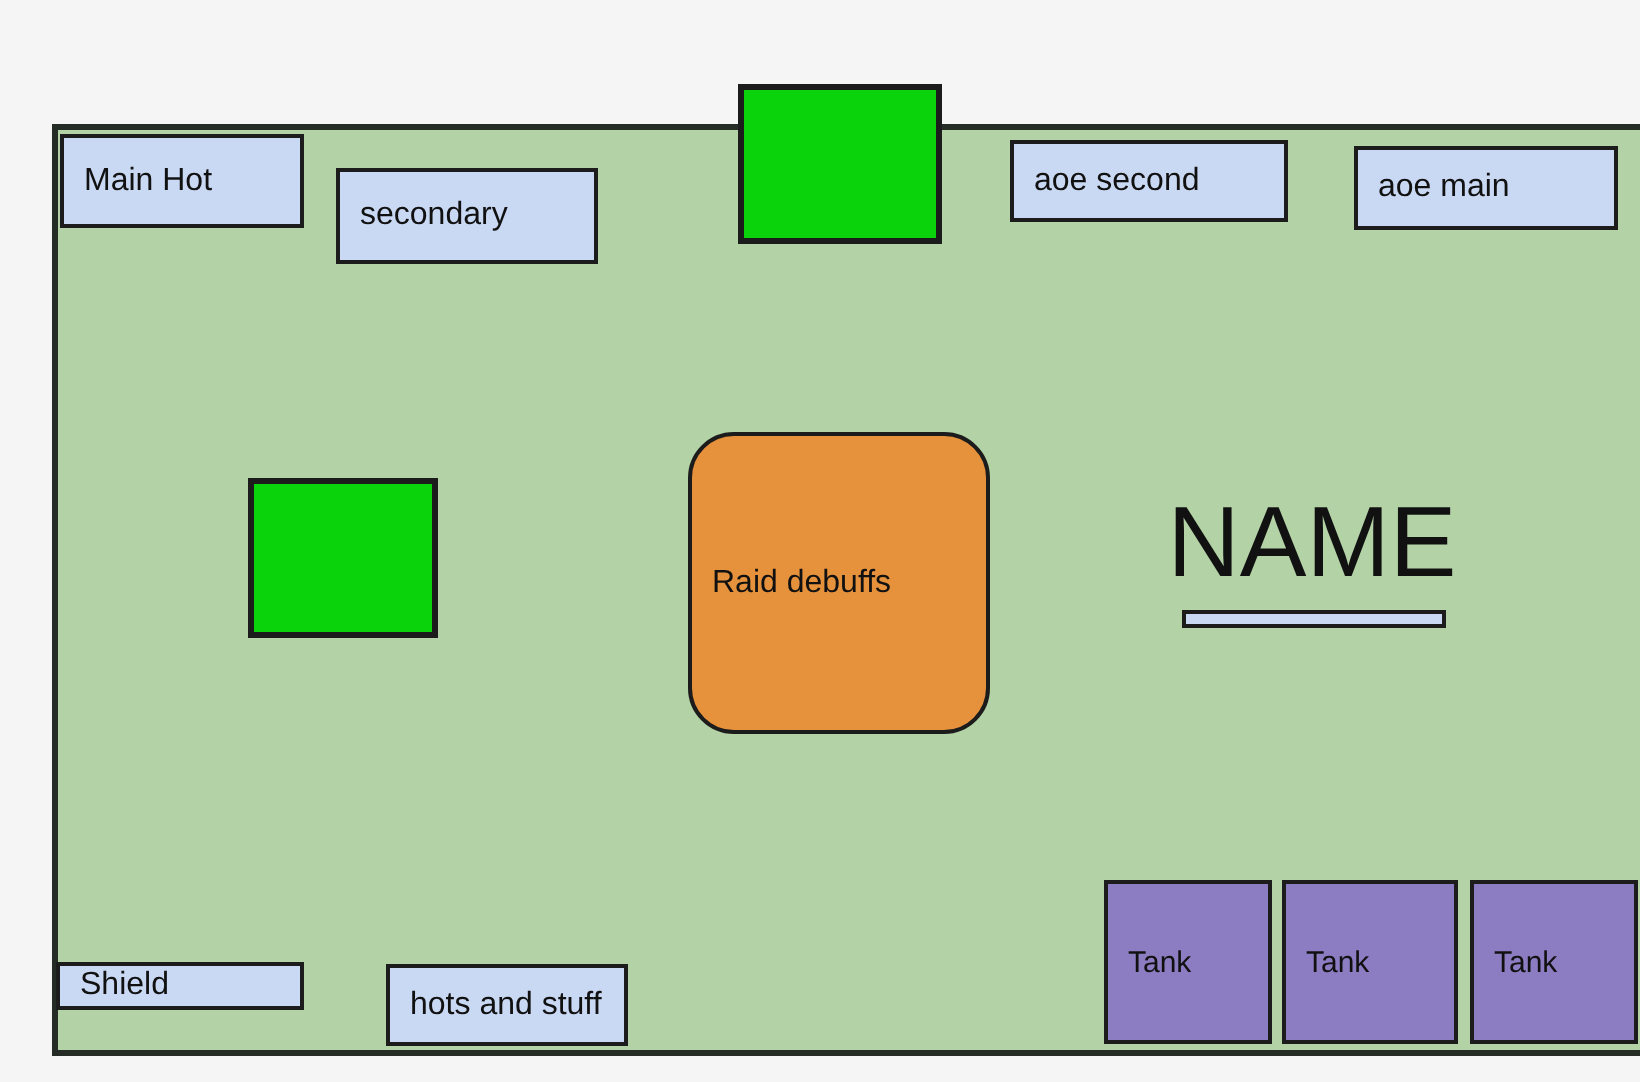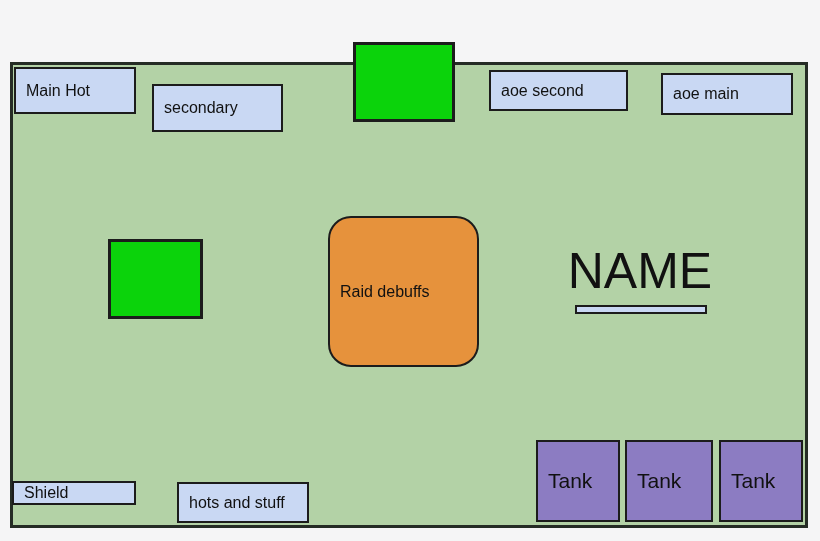--- a/index.html
+++ b/index.html
@@ -9,21 +9,21 @@
     font-family: "Liberation Sans", sans-serif;
     color: #111111;
   }
   #stage {
     position: relative;
     width: 820px;
     height: 541px;
     background: #f5f5f6;
     overflow: hidden;
   }
-  .abs { position: absolute; box-sizing: border-box; }
+  .abs { position: absolute; box-sizing: border-box; margin-left: 16px; }
 
   
   #canvas-rect {
     left: 10px; top: 62px; width: 798px; height: 466px;
     background: #b3d2a6;
     border: 3px solid #252c25;
   }
 
   
   .label-box {
@@ -62,29 +62,29 @@
     line-height: 50px;
     white-space: nowrap;
   }
   #name-underline-bar {
     left: 575px; top: 305px; width: 132px; height: 9px;
     background: #c9d8f3;
     border: 2px solid #1c1c1c;
   }
 
   #box-shield         { left: 12px;  top: 481px; width: 124px; height: 24px; }
-  #box-hots-and-stuff { left: 177px; top: 482px; width: 132px; height: 41px; }
+  #box-hots-and-stuff { left: 177px; top: 482px; width: 121px; height: 41px; }
 
   .tank-box {
     top: 440px; height: 82px;
     border: 2px solid #1c1c1c;
     display: flex;
     align-items: center;
     padding-left: 10px;
-    font-size: 21px;
+    font-size: 15px;
   }
   #tank-box-0 { left: 536px; width: 84px; }
   #tank-box-1 { left: 625px; width: 88px; }
   #tank-box-2 { left: 719px; width: 84px; }
 </style>
 </head>
 <body>
 
 <div id="stage">
 

